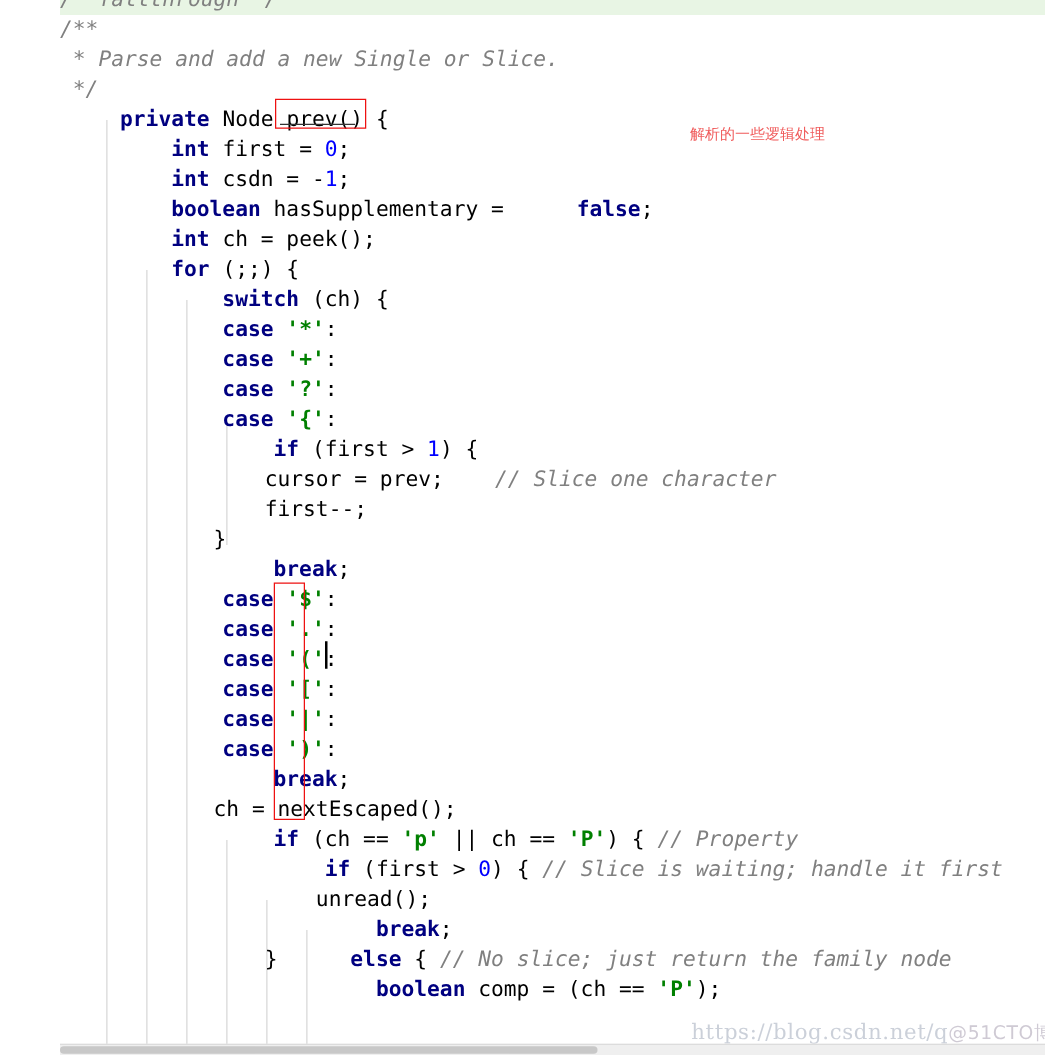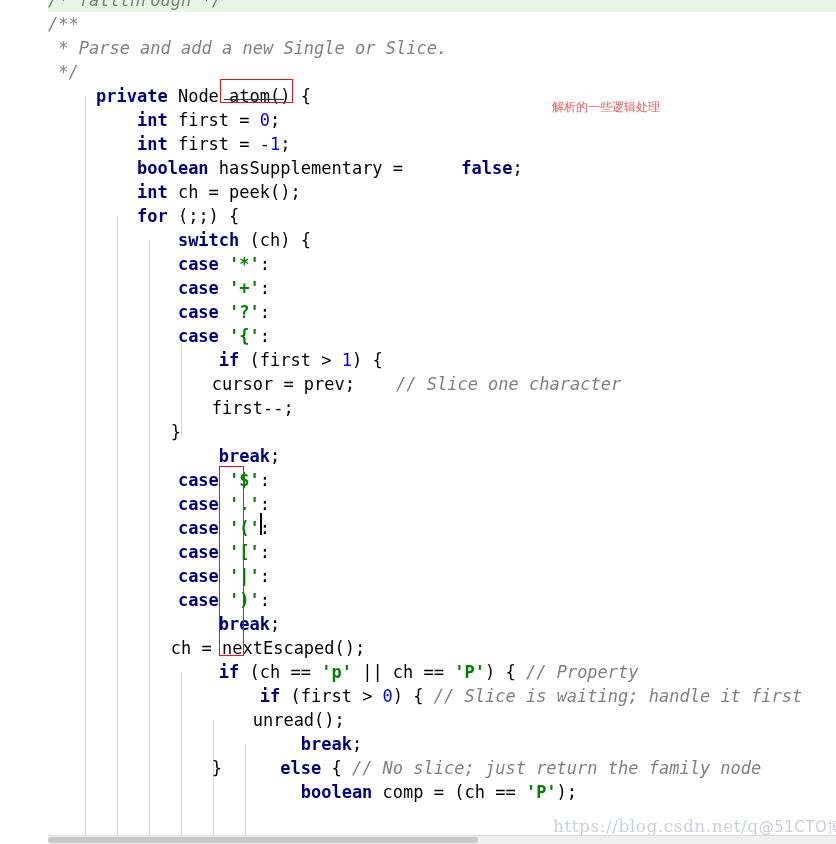--- a/index.html
+++ b/index.html
@@ -135,23 +135,23 @@
     <div class="guide" style="left:133px; top:336px; height:100px;"></div>
     <div class="guide" style="left:133px; top:672px; height:164px;"></div>
     <div class="guide" style="left:165px; top:720px; height:116px;"></div>
     <div class="guide" style="left:197px; top:744px; height:92px;"></div>
 
     <div id="lines" style="position: relative; top: -12px;">
         <div class="line line-hl-green"><span class="cmt">/* fallthrough */</span></div>
         <div class="line"><span class="cmt">/**</span></div>
         <div class="line"><span class="cmt"> * Parse and add a new Single or Slice.</span></div>
         <div class="line"><span class="cmt"> */</span></div>
-        <div class="line"><span class="kw">private</span><span class="plain"> </span><span class="typ">Node</span><span class="plain"> </span><span class="plain">atom()</span><span class="plain"> {</span></div>
+        <div class="line"><span class="kw">private</span><span class="plain"> </span><span class="typ">Node</span><span class="plain"> </span><span class="plain">prev()</span><span class="plain"> {</span></div>
         <div class="line"><span class="plain">    </span><span class="kw">int</span><span class="plain"> first = </span><span class="num">0</span><span class="plain">;</span></div>
-        <div class="line"><span class="plain">    </span><span class="kw">int</span><span class="plain"> first = -</span><span class="num">1</span><span class="plain">;</span></div>
+        <div class="line"><span class="plain">    </span><span class="kw">int</span><span class="plain"> csdn = -</span><span class="num">1</span><span class="plain">;</span></div>
         <div class="line"><span class="plain">    </span><span class="kw">boolean</span><span class="plain"> hasSupplementary = </span><span class="kw">false</span><span class="plain">;</span></div>
         <div class="line"><span class="plain">    </span><span class="kw">int</span><span class="plain"> ch = peek();</span></div>
         <div class="line"><span class="plain">    </span><span class="kw">for</span><span class="plain"> (;;) {</span></div>
         <div class="line"><span class="plain">        </span><span class="kw">switch</span><span class="plain"> (ch) {</span></div>
         <div class="line"><span class="plain">        </span><span class="kw">case</span><span class="plain"> </span><span class="str">'*'</span><span class="plain">:</span></div>
         <div class="line"><span class="plain">        </span><span class="kw">case</span><span class="plain"> </span><span class="str">'+'</span><span class="plain">:</span></div>
         <div class="line"><span class="plain">        </span><span class="kw">case</span><span class="plain"> </span><span class="str">'?'</span><span class="plain">:</span></div>
         <div class="line"><span class="plain">        </span><span class="kw">case</span><span class="plain"> </span><span class="str">'{'</span><span class="plain">:</span></div>
         <div class="line"><span class="plain">            </span><span class="kw">if</span><span class="plain"> (first &gt; </span><span class="num">1</span><span class="plain">) {</span></div>
         <div class="line"><span class="plain">                cursor = prev;</span><span class="plain">    </span><span class="cmt">// Slice one character</span></div>

